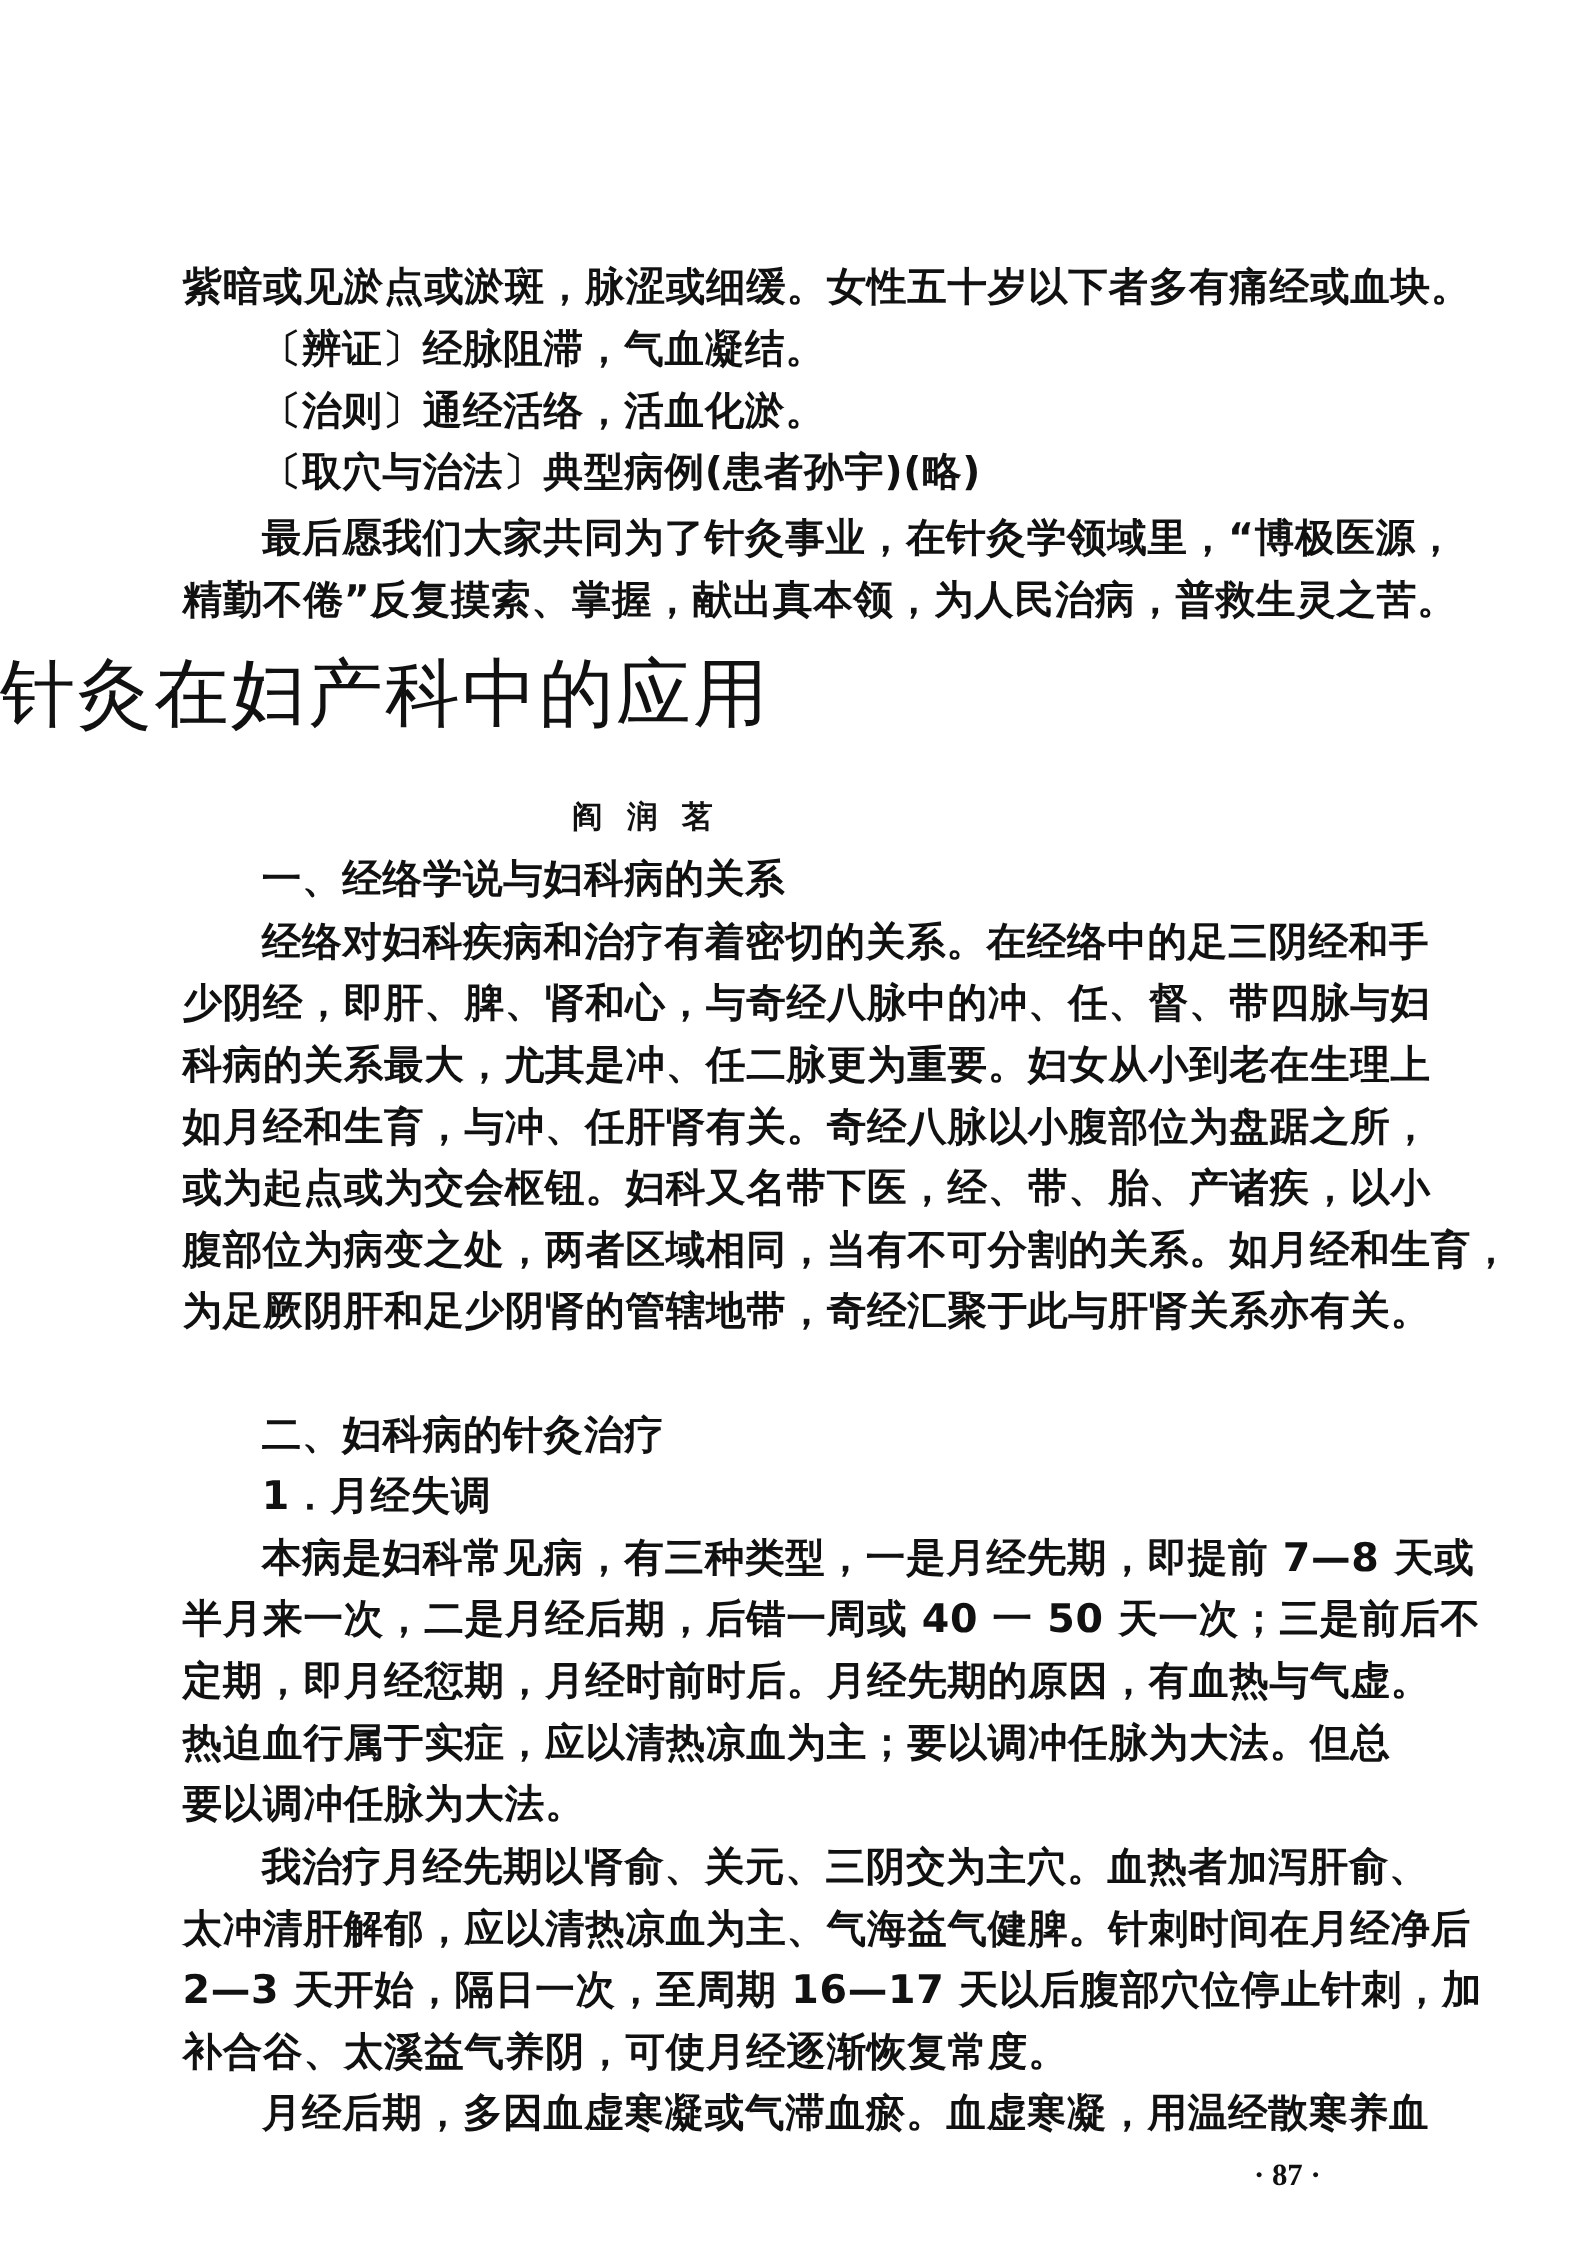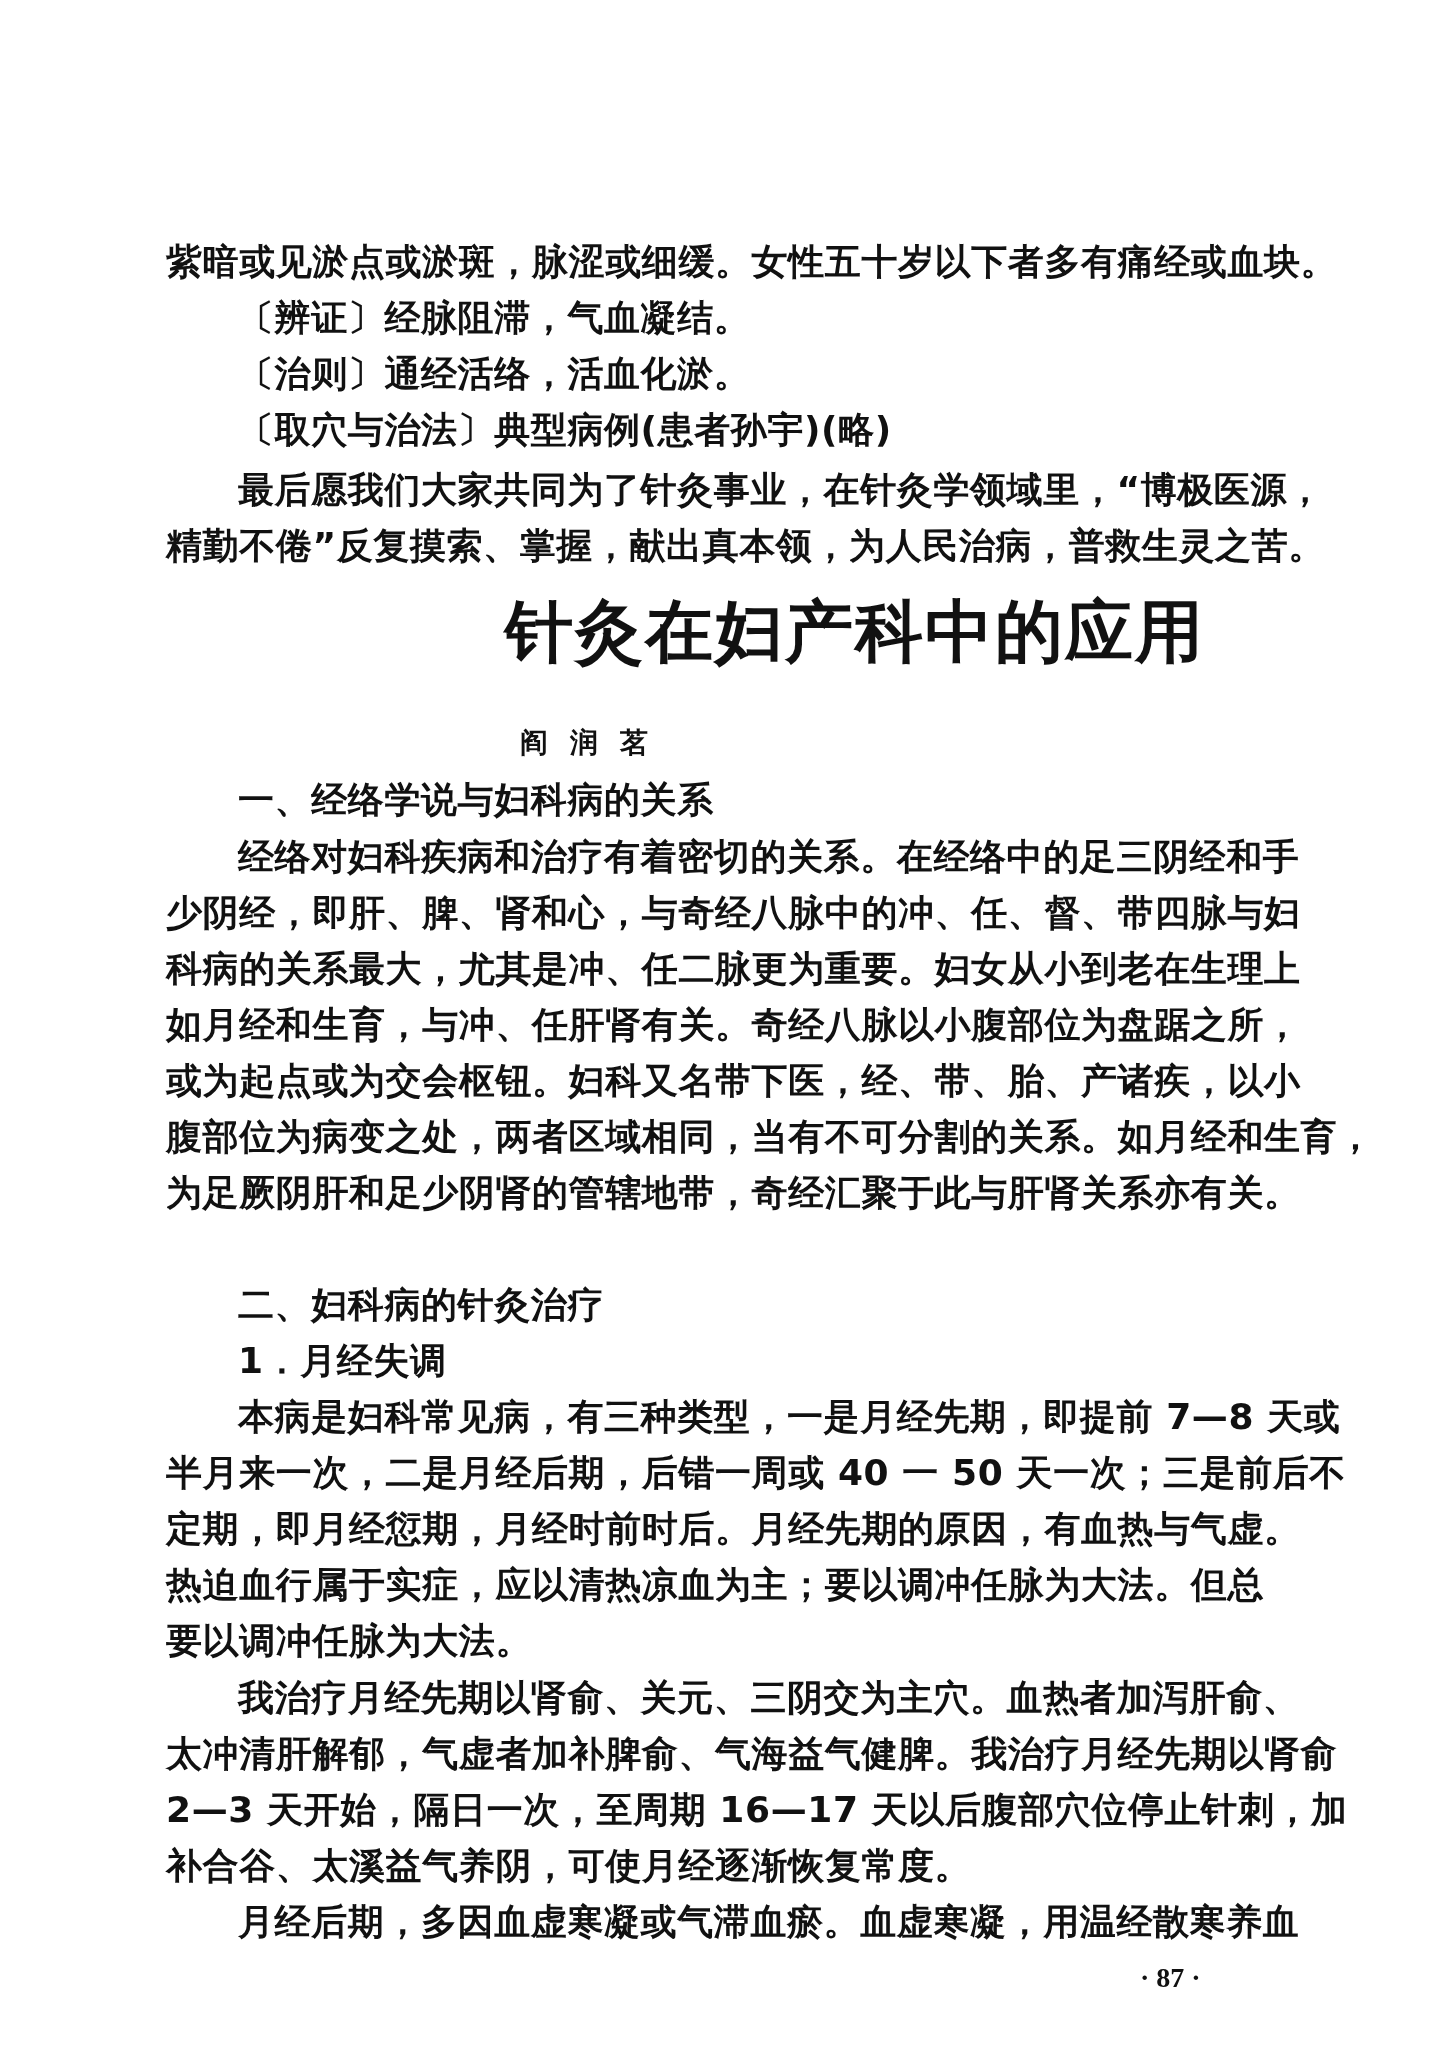--- a/index.html
+++ b/index.html
@@ -20,24 +20,24 @@
     line-height: 40px;
     font-weight: bold;
     white-space: nowrap;
     letter-spacing: 0.6px;
   }
   .indent { left: 238px; }
   .title {
     position: absolute;
     left: 0; width: 1205px;
     top: 592px;
-    text-align: right;
+    text-align: left;
     font-size: 68px;
     line-height: 80px;
-    font-weight: bold;
+    font-weight: normal;
     letter-spacing: 2px;
   }
   .author {
     position: absolute;
     left: 0; width: 1190px;
     top: 723px;
     text-align: center;
     font-size: 28px;
     line-height: 40px;
     font-weight: bold;
@@ -76,19 +76,19 @@
   <div class="line" style="top:1173px;">为足厥阴肝和足少阴肾的管辖地带，奇经汇聚于此与肝肾关系亦有关。</div>
 
   <div class="line indent heading" style="top:1285px;">二、妇科病的针灸治疗</div>
   <div class="line indent" style="top:1341px;">1．月经失调</div>
   <div class="line indent" style="top:1397px;">本病是妇科常见病，有三种类型，一是月经先期，即提前 7—8 天或</div>
   <div class="line" style="top:1453px;">半月来一次，二是月经后期，后错一周或 40 一 50 天一次；三是前后不</div>
   <div class="line" style="top:1509px;">定期，即月经愆期，月经时前时后。月经先期的原因，有血热与气虚。</div>
   <div class="line" style="top:1565px;">热迫血行属于实症，应以清热凉血为主；要以调冲任脉为大法。但总</div>
   <div class="line" style="top:1621px;">要以调冲任脉为大法。</div>
   <div class="line indent" style="top:1678px;">我治疗月经先期以肾俞、关元、三阴交为主穴。血热者加泻肝俞、</div>
-  <div class="line" style="top:1734px;">太冲清肝解郁，气虚者加补脾俞、气海益气健脾。我治疗月经先期以肾俞</div>
+  <div class="line" style="top:1734px;">太冲清肝解郁，应以清热凉血为主、气海益气健脾。针刺时间在月经净后</div>
   <div class="line" style="top:1790px;">2—3 天开始，隔日一次，至周期 16—17 天以后腹部穴位停止针刺，加</div>
   <div class="line" style="top:1846px;">补合谷、太溪益气养阴，可使月经逐渐恢复常度。</div>
   <div class="line indent" style="top:1902px;">月经后期，多因血虚寒凝或气滞血瘀。血虚寒凝，用温经散寒养血</div>
 
   <div class="pagenum" style="top:1962px;">· 87 ·</div>
 </div>
 
 </body></html>

